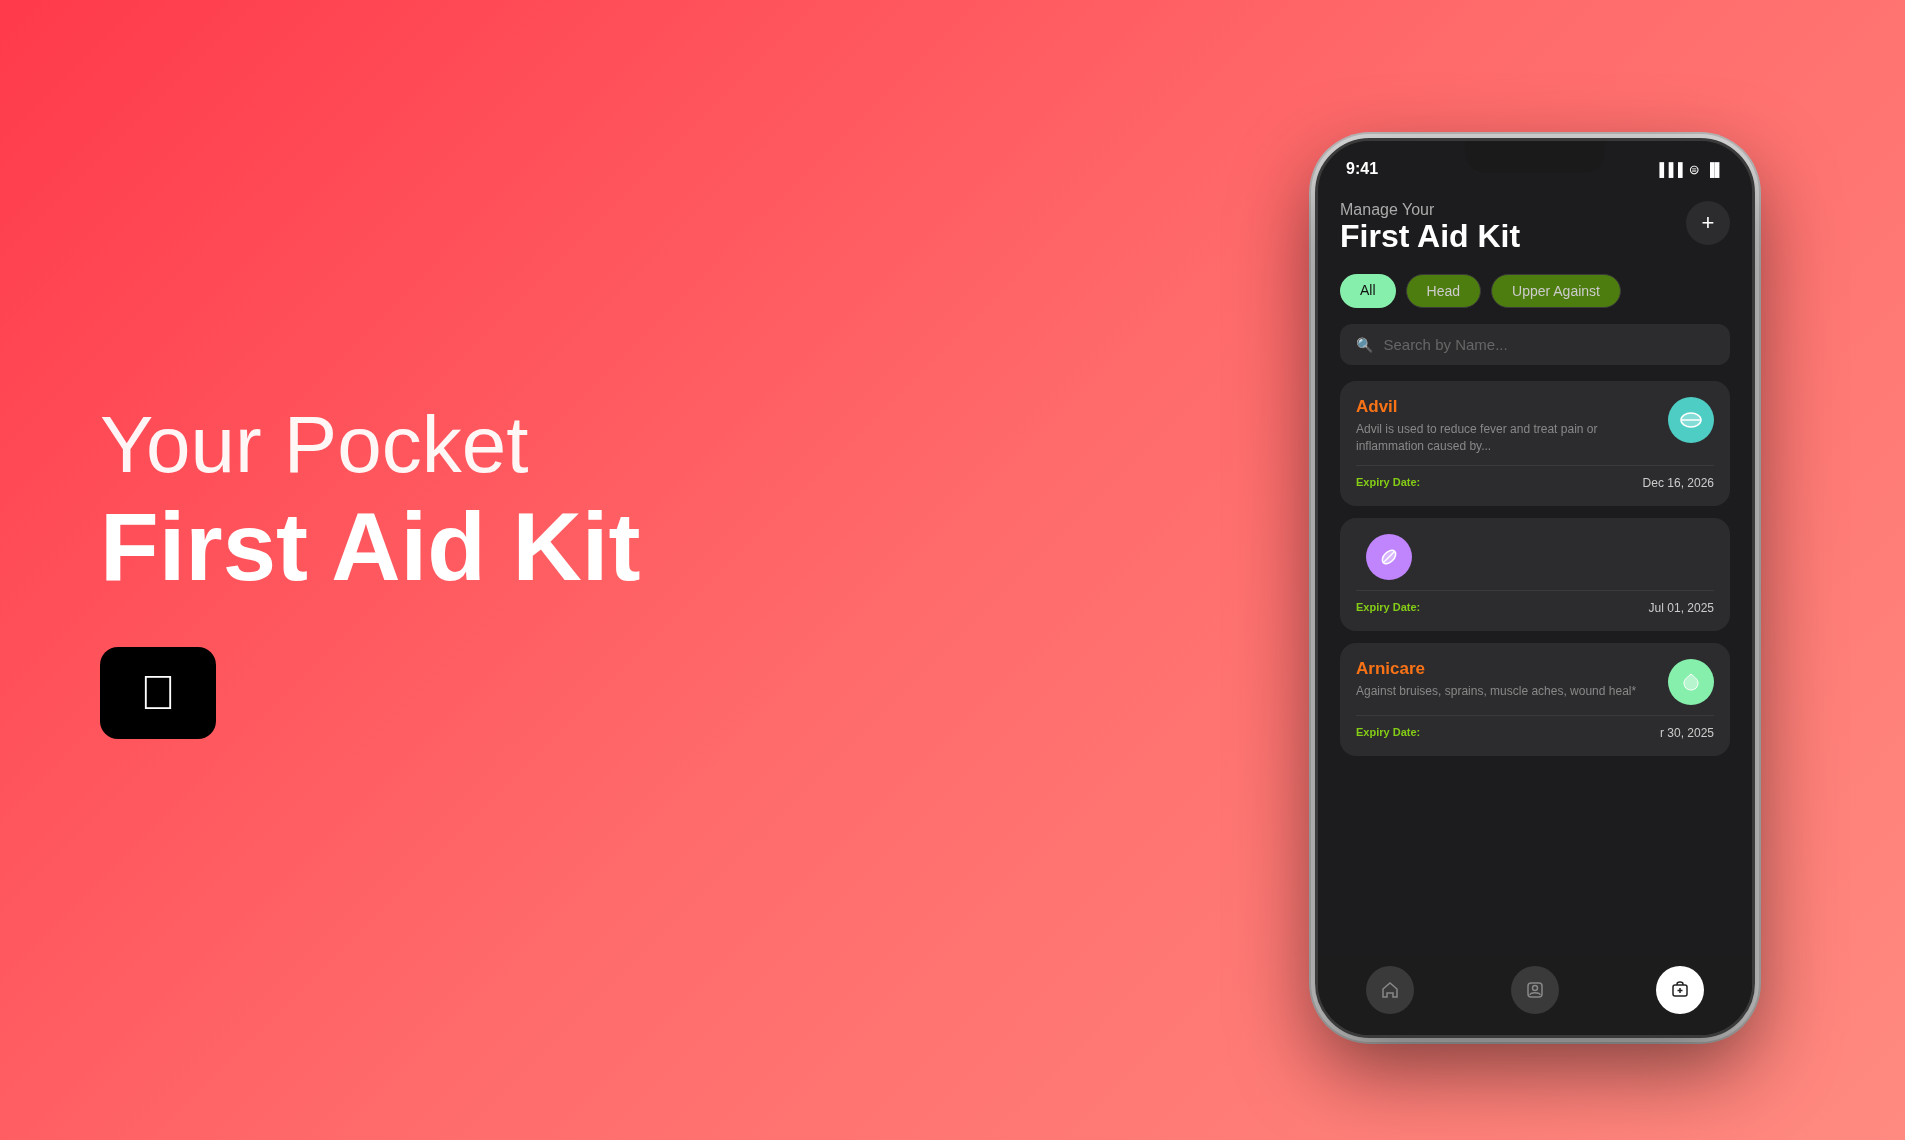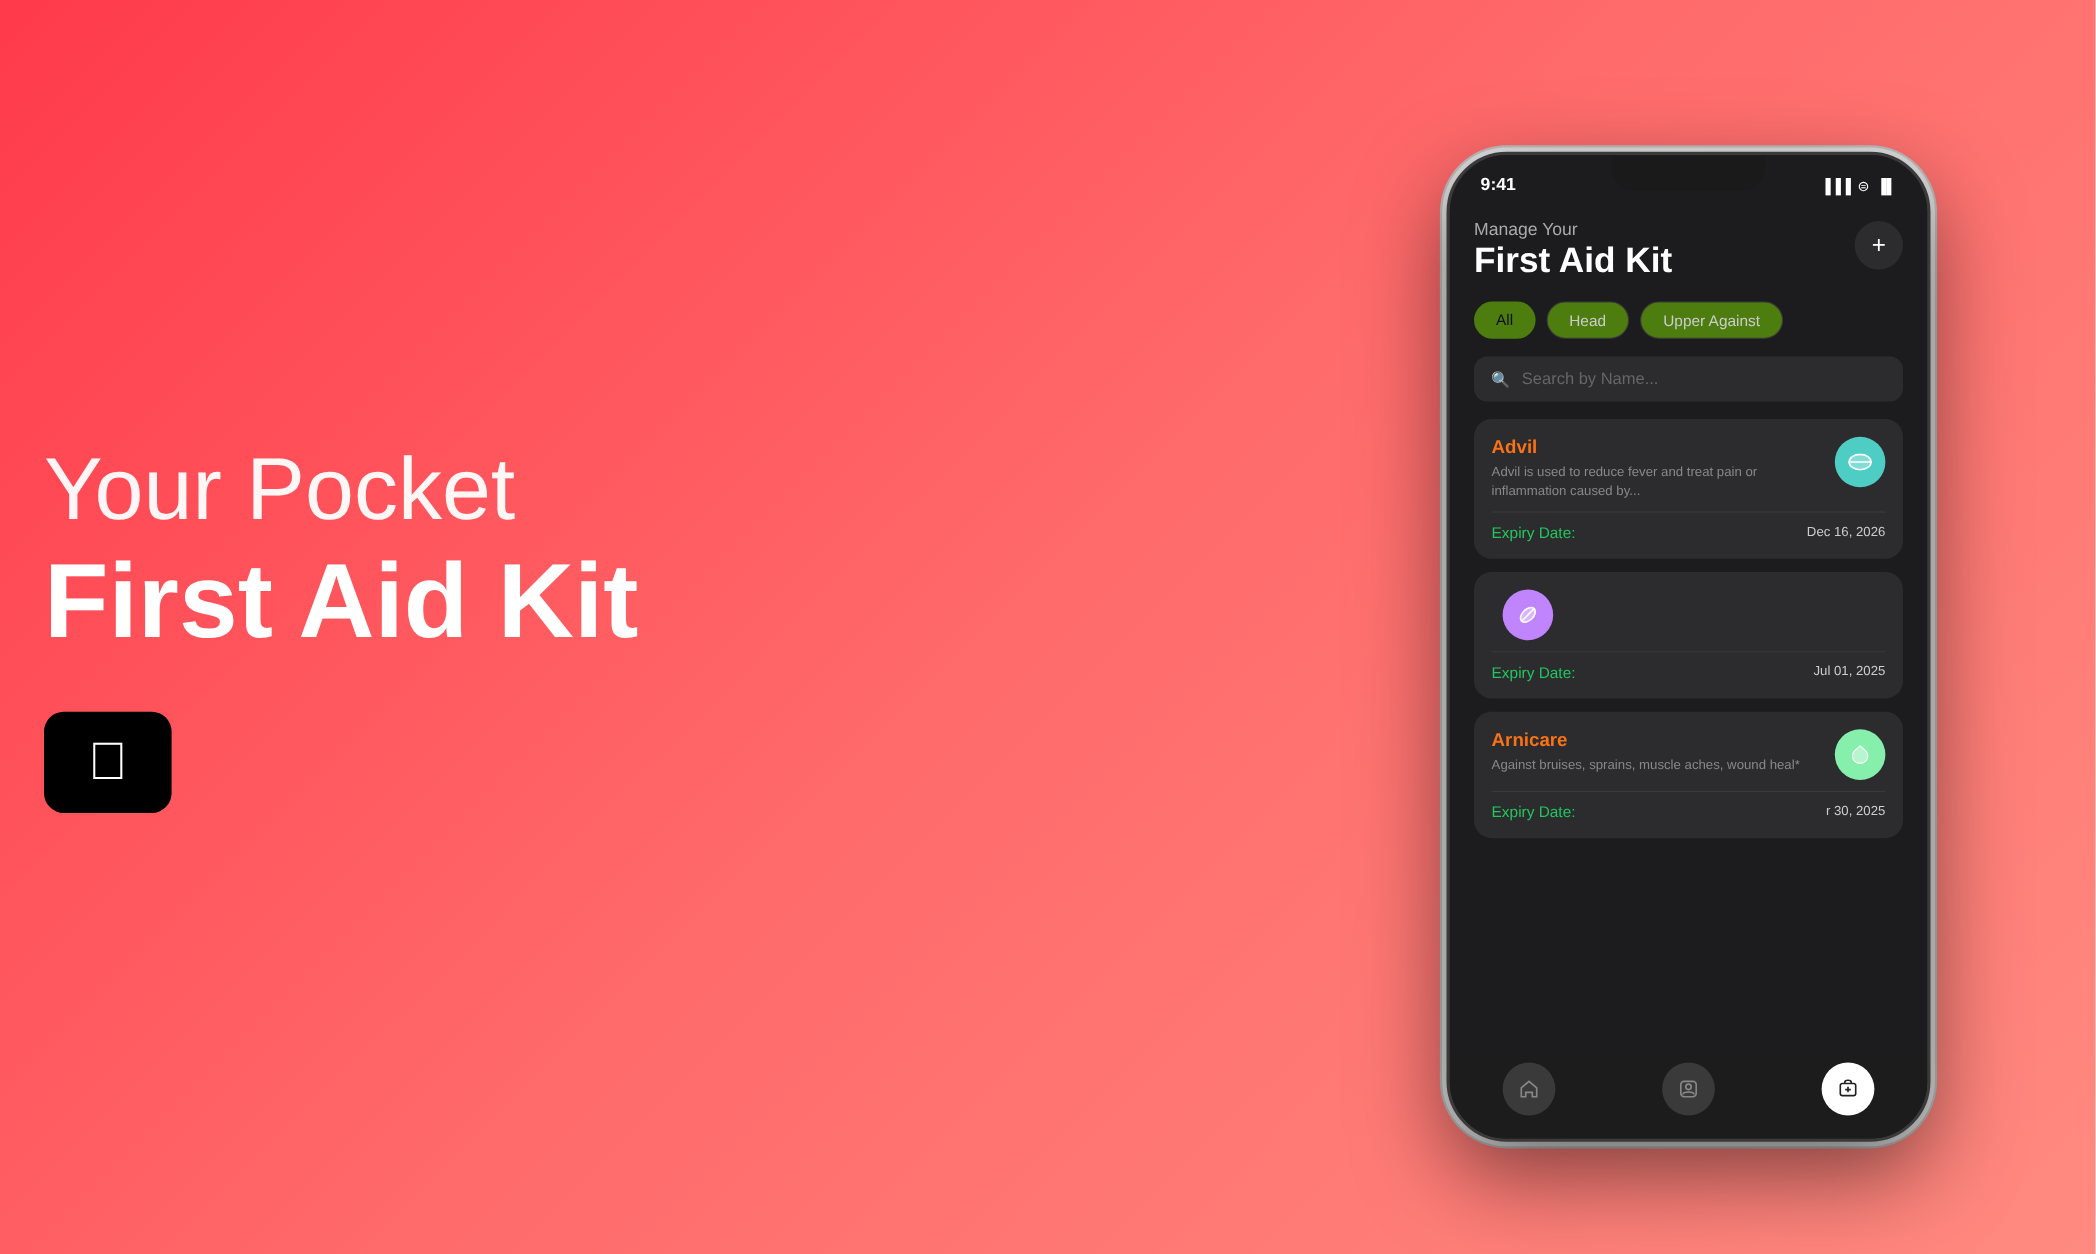--- a/index.html
+++ b/index.html
@@ -11,21 +11,21 @@
       font-family: -apple-system, BlinkMacSystemFont, 'Segoe UI', sans-serif;
       background: linear-gradient(135deg, #ff3a4a 0%, #ff6b6b 50%, #ff8a80 100%);
       display: flex;
       align-items: center;
       justify-content: space-between;
       border-radius: 18px;
     }
 
     .left-section {
       flex: 1;
-      padding: 80px 40px;
+      padding: 80px 100px;
       display: flex;
       flex-direction: column;
       justify-content: center;
       gap: 50px;
     }
 
     .headline {
       display: flex;
       flex-direction: column;
       gap: 8px;
@@ -208,21 +208,21 @@
 
     .cat-pill {
       padding: 8px 20px;
       border-radius: 20px;
       font-size: 14px;
       font-weight: 500;
       white-space: nowrap;
     }
 
     .cat-pill-active {
-      background: #4d7c0f;
+      background: #86efac;
       color: #111;
     }
 
     .cat-pill-inactive {
       background: #4d7c0f;
       color: #ccc;
       border: 1px solid #3a3a3a;
     }
 
     
@@ -295,22 +295,23 @@
 
     .med-expiry {
       display: flex;
       justify-content: space-between;
       margin-top: 10px;
       padding-top: 10px;
       border-top: 1px solid #3a3a3a;
     }
 
     .expiry-label {
-      font-size: 14px;
-      color: #22c55e;
+      font-size: 11px;
+      color: #84cc16;
+      font-weight: bold;
     }
 
     .expiry-date {
       font-size: 12px;
       color: #ccc;
     }
 
     
     .bottom-nav {
       position: absolute;

